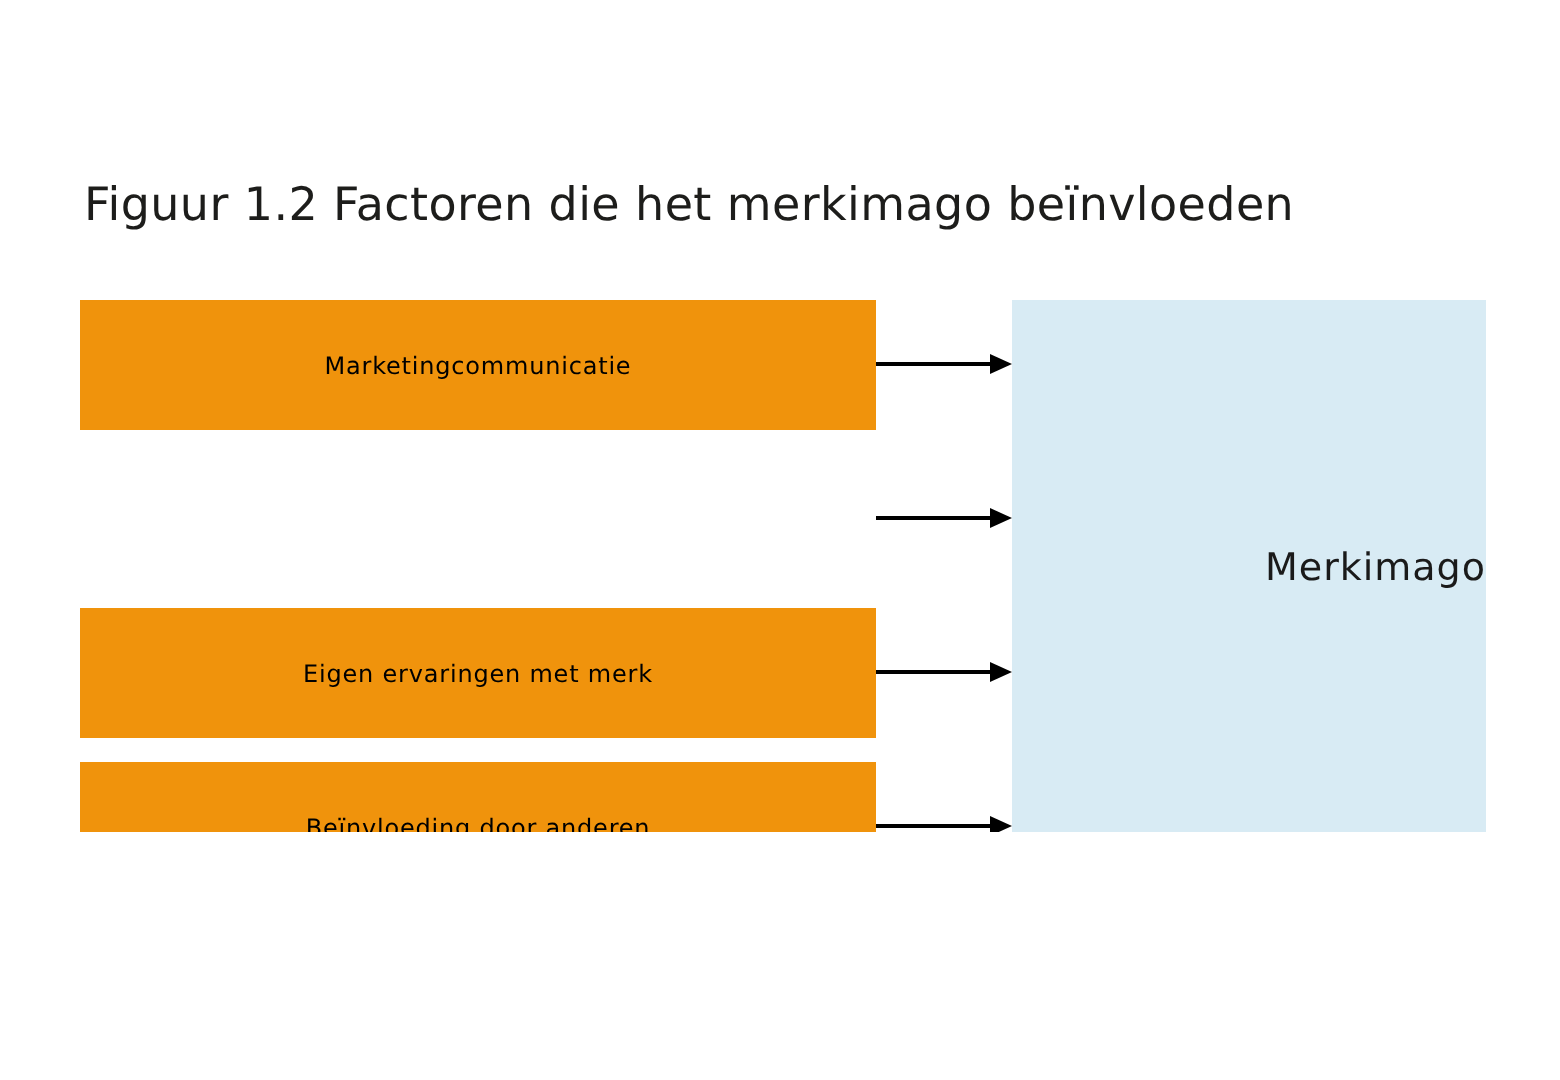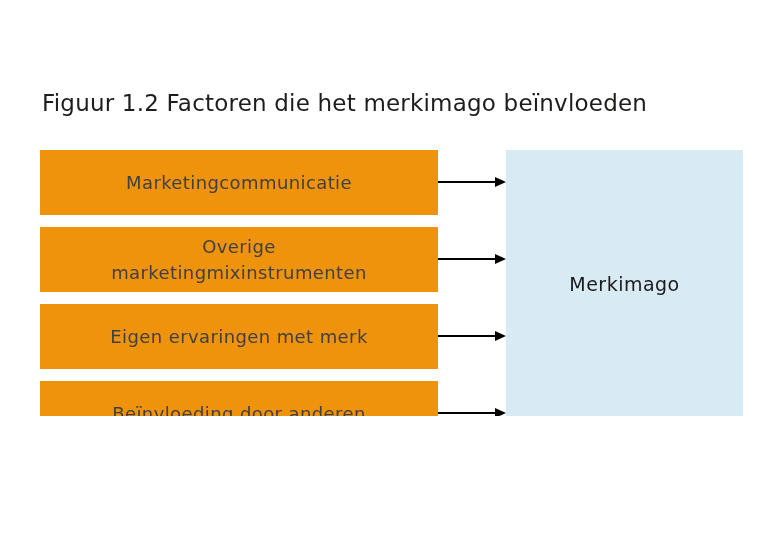--- a/index.html
+++ b/index.html
@@ -31,22 +31,22 @@
     left: 40px;
     width: 398px;
     height: 65px;
     background: #f0930c;
     display: flex;
     align-items: center;
     justify-content: center;
     text-align: center;
   }
   .factor-label {
-    color: #404040;
-    font-size: 18px;
+    color: #000000;
+    font-size: 12px;
     line-height: 26px;
     letter-spacing: 0.4px;
     white-space: pre-line;
   }
   #factor-box-0 { top: 150px; }
   #factor-box-1 { top: 227px; }
   #factor-box-2 { top: 304px; }
   #factor-box-3 { top: 381px; }
 
   .arrow {
@@ -76,44 +76,40 @@
 
   .result-box {
     position: absolute;
     left: 506px;
     top: 150px;
     width: 237px;
     height: 295px;
     background: #d8ebf4;
     display: flex;
     align-items: center;
-    justify-content: center;
+    justify-content: flex-end;
   }
   .result-label {
     color: #1a1a1a;
     font-size: 19px;
     letter-spacing: 0.5px;
     transform: translateY(-14px);
   }
 </style>
 </head>
 <body>
 
 <div class="canvas">
 
   <h1 class="figure-title">Figuur 1.2 Factoren die het merkimago beïnvloeden</h1>
 
   <div class="factor-box" id="factor-box-0">
     <span class="factor-label">Marketingcommunicatie</span>
   </div>
 
-  <div class="factor-box" id="factor-box-1">
-    <span class="factor-label">Overige
-marketingmixinstrumenten</span>
-  </div>
 
   <div class="factor-box" id="factor-box-2">
     <span class="factor-label">Eigen ervaringen met merk</span>
   </div>
 
   <div class="factor-box" id="factor-box-3">
     <span class="factor-label">Beïnvloeding door anderen</span>
   </div>
 
   <div class="arrow" id="arrow-0">

